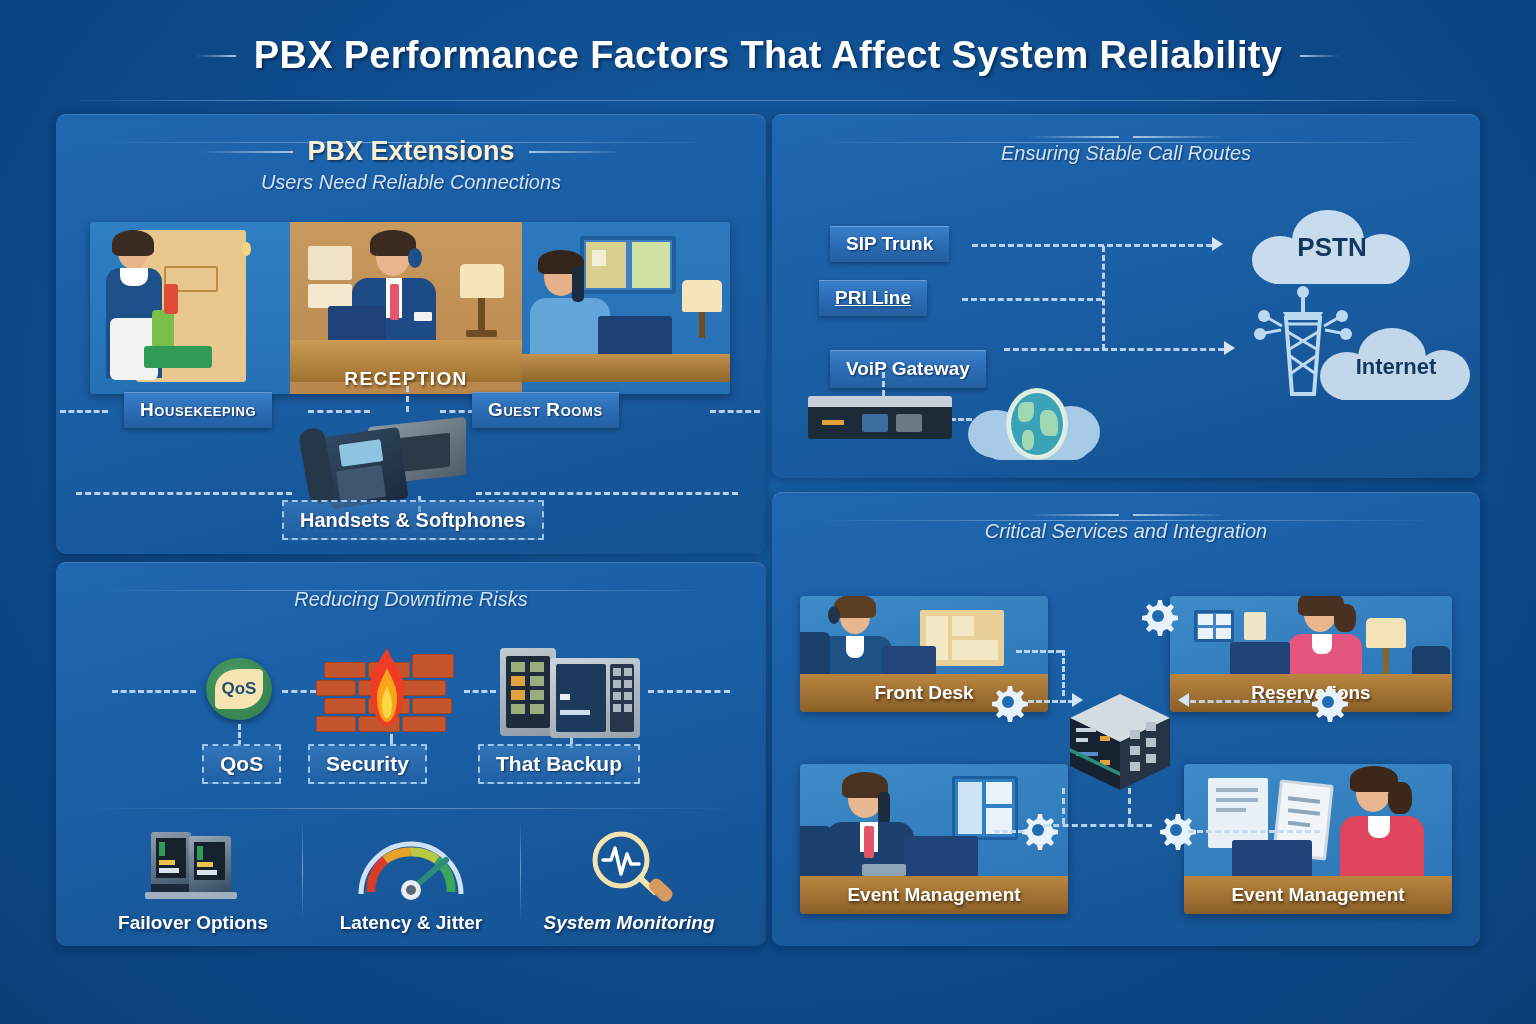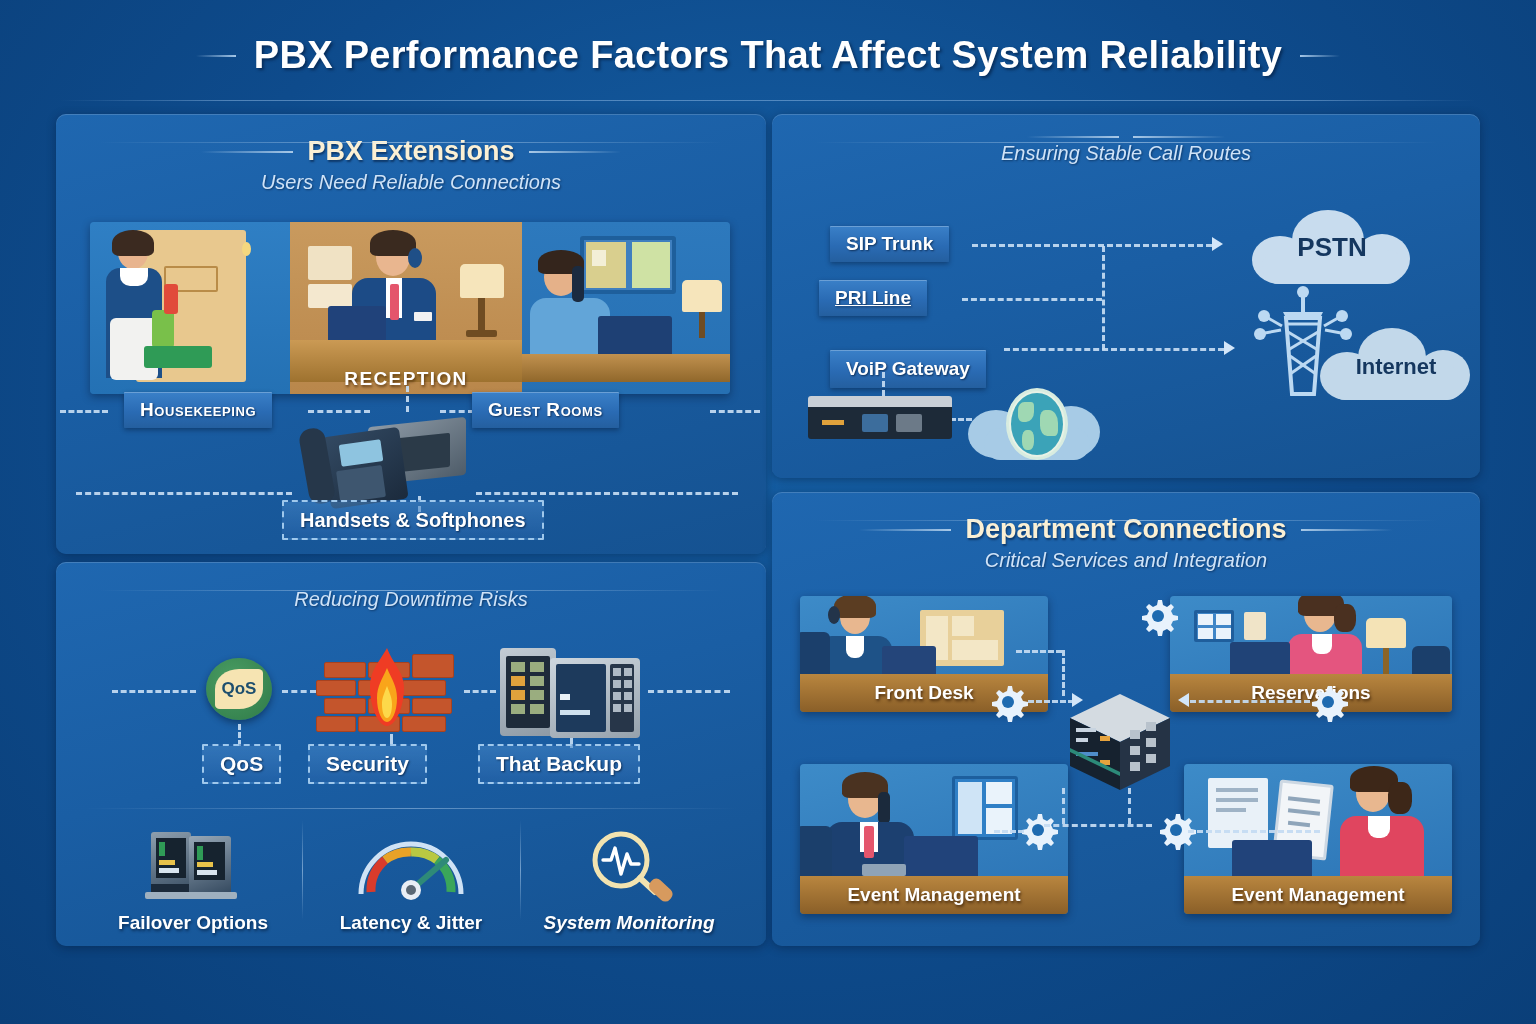--- a/index.html
+++ b/index.html
@@ -469,21 +469,20 @@
       </div>
       <div class="triple-label ital">System Monitoring</div>
     </div>
   </div>
 </div>
 
 <div class="panel" id="panel-departments">
   <div class="panel-head">
     <div class="ph-line">
       <div class="ph-rule l"></div>
-      <div class="panel-title">Department Connections</div>
       <div class="ph-rule r"></div>
     </div>
     <div class="panel-sub">Critical Services and Integration</div>
   </div>
 
   <div class="dept-scene" style="left:28px;top:104px;width:248px;height:116px;">
     <div class="rect" style="left:120px;top:14px;width:84px;height:56px;background:#e8d09a;border-radius:2px;"></div>
     <div class="rect" style="left:126px;top:20px;width:22px;height:44px;background:#f3e7c6;"></div>
     <div class="rect" style="left:152px;top:20px;width:22px;height:20px;background:#f3e7c6;"></div>
     <div class="rect" style="left:152px;top:44px;width:46px;height:20px;background:#f3e7c6;"></div>

